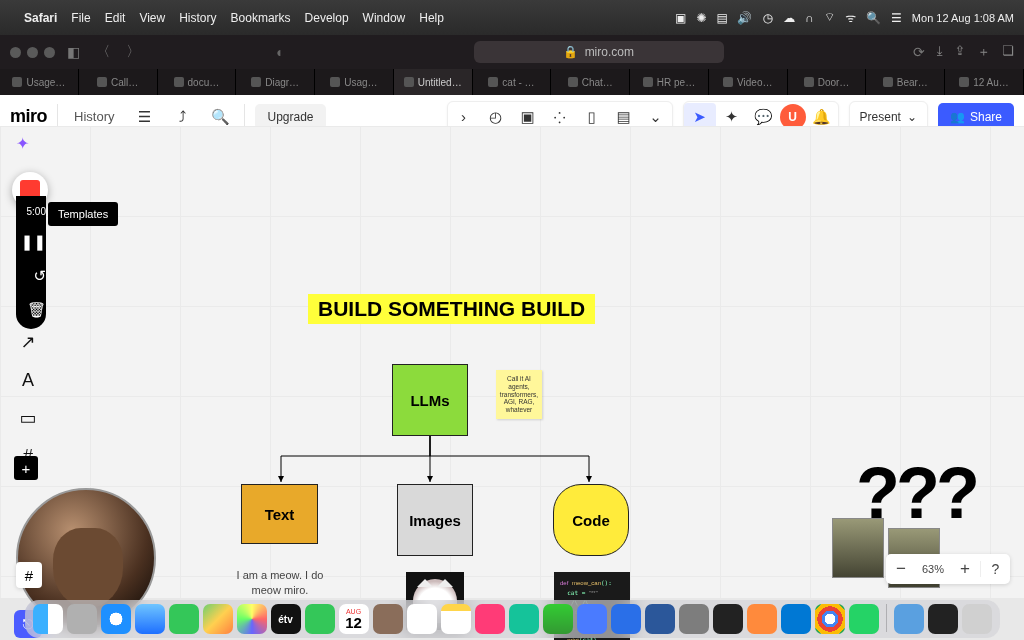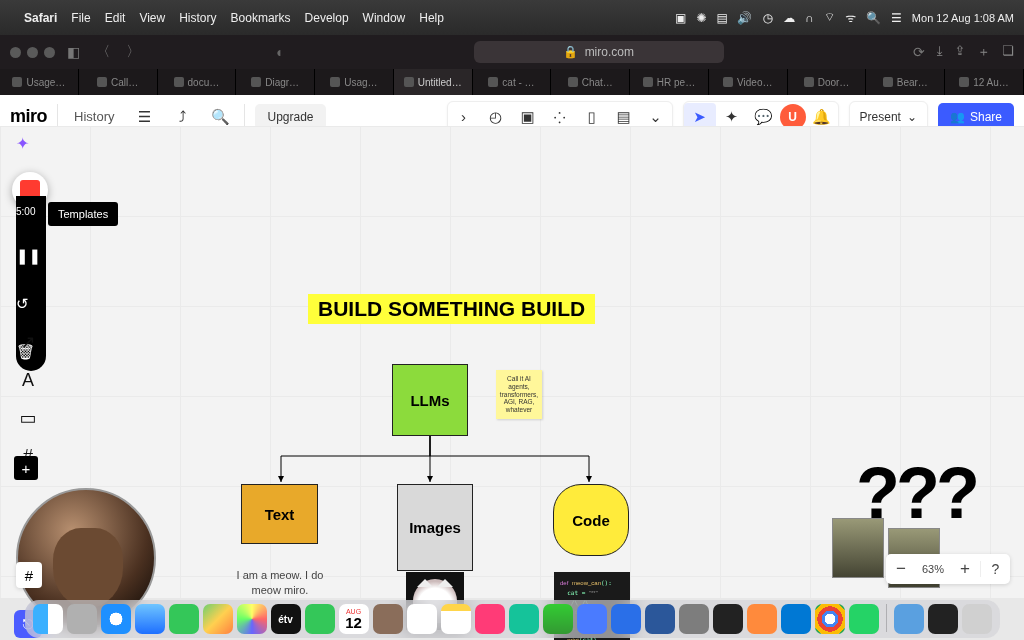--- a/index.html
+++ b/index.html
@@ -41,39 +41,39 @@
   .share-btn{background:#3b5bff; color:#fff; font-size:12px; padding:7px 12px; border-radius:5px; display:flex; align-items:center; gap:5px;}
   .avatar{width:26px;height:26px;border-radius:50%; background:#ff5c3b; color:#fff; display:flex;align-items:center;justify-content:center;font-size:12px;font-weight:600;}
   .cursor-active{background:#e8ecff; border-radius:4px;}
   
   
   .canvas{position:absolute; top:126px; left:0; right:0; bottom:42px; background:#f3f3f3;
     background-image: linear-gradient(#eaeaea 1px, transparent 1px), linear-gradient(90deg,#eaeaea 1px, transparent 1px);
     background-size:90px 90px;}
   .rec-circle{width:36px;height:36px;border-radius:50%;background:#fff; display:flex;align-items:center;justify-content:center; position:absolute; left:12px; top:172px; box-shadow:0 2px 8px rgba(0,0,0,0.3);}
   .rec-dot{width:20px;height:20px;background:#ff3b30;border-radius:3px;}
-  .rec-body{position:absolute; left:16px; top:196px; width:30px; background:#000; border-radius:0 0 16px 16px; padding:10px 0 10px; display:flex; flex-direction:column; align-items:flex-start; gap:30px; color:#fff; font-size:10px;}
+  .rec-body{position:absolute; left:16px; top:196px; width:30px; background:#000; border-radius:0 0 16px 16px; padding:10px 0 10px; display:flex; flex-direction:column; align-items:flex-end; gap:16px; color:#fff; font-size:10px;}
   .rec-body .g{font-size:15px;}
   .templates-tip{position:absolute; left:48px; top:202px; background:#000; color:#fff; font-size:11px; padding:6px 10px; border-radius:3px;}
   
   .side-tools{position:absolute; left:16px; top:330px; display:flex; flex-direction:column; gap:14px;}
   .side-tools .tool{width:24px;height:24px; display:flex;align-items:center;justify-content:center; font-size:18px; color:#111;}
   .plus-tool{position:absolute; left:14px; top:456px; width:24px; height:24px; background:#000; color:#fff; display:flex;align-items:center;justify-content:center; border-radius:3px; font-size:15px;}
   .sparkle{position:absolute; left:16px; top:134px; font-size:16px; color:#8855ff;}
   
   .webcam{position:absolute; left:16px; bottom:12px; width:140px; height:140px; border-radius:50%; background:radial-gradient(circle at 40% 30%, #b89070, #4a3020 60%, #000 100%); border:2px solid #999; overflow:hidden;}
   .webcam::after{content:""; position:absolute; left:35px; top:38px; width:70px; height:80px; background:#6b4a32; border-radius:40% 40% 50% 50%;}
   .crop-btn{position:absolute; left:16px; top:562px; width:26px;height:26px; background:#fff; border-radius:4px;display:flex;align-items:center;justify-content:center;font-size:15px;box-shadow:0 1px 4px rgba(0,0,0,0.15);}
   
   
   .shape{position:absolute; display:flex; align-items:center; justify-content:center; font-weight:600; border:1px solid #222;}
   .title-banner{position:absolute; left:308px; top:168px; padding:3px 10px; font-size:21px; font-weight:600; background:#ffff3a;}
   .llms{left:392px; top:238px; width:76px; height:72px; background:#8cdb3c; font-size:15px;}
   .text-box{left:241px; top:358px; width:77px; height:60px; background:#e8a92a; font-size:15px;}
-  .images-box{left:397px; top:358px; width:76px; height:87px; background:#d9d9d9; font-size:15px;}
+  .images-box{left:397px; top:358px; width:76px; height:72px; background:#d9d9d9; font-size:15px;}
   .code-box{left:553px; top:358px; width:76px; height:72px; background:#ffeb3b; font-size:15px;border-radius:28px;}
   .sticky{position:absolute; left:496px; top:244px; width:46px; font-size:6.5px; line-height:1.2; background:#fff79a; color:#333; padding:5px 3px; text-align:center; box-shadow:1px 1px 2px rgba(0,0,0,0.15);}
   .meow{position:absolute; left:230px; top:442px; width:100px; font-size:11px; color:#444; text-align:center; line-height:1.4;}
   .cat-img{position:absolute; left:406px; top:446px; width:58px; height:58px; background:#111; display:flex;align-items:center;justify-content:center;}
   .cat-img .cat{width:44px;height:44px;background:radial-gradient(circle at 50% 60%, #fff 50%, #cbb 70%); border-radius:50% 50% 45% 45%; position:relative;}
   .cat-img .cat::before,.cat-img .cat::after{content:"";position:absolute;top:-8px;width:0;height:0;border:8px solid transparent;border-bottom-color:#eee;}
   .cat-img .cat::before{left:4px;} .cat-img .cat::after{right:4px;}
   .code-block{position:absolute; left:554px; top:446px; width:76px; height:102px; background:#1a1a1a; color:#8fb; font-family:Menlo,monospace; font-size:6px; padding:6px; line-height:1.5; white-space:pre;}
   .code-block .kw{color:#d97bd9;} .code-block .fn{color:#e8c06a;} .code-block .cm{color:#888;}
   .qmarks{position:absolute; right:48px; top:326px; font-size:72px; font-weight:900; letter-spacing:-4px; color:#000;}

